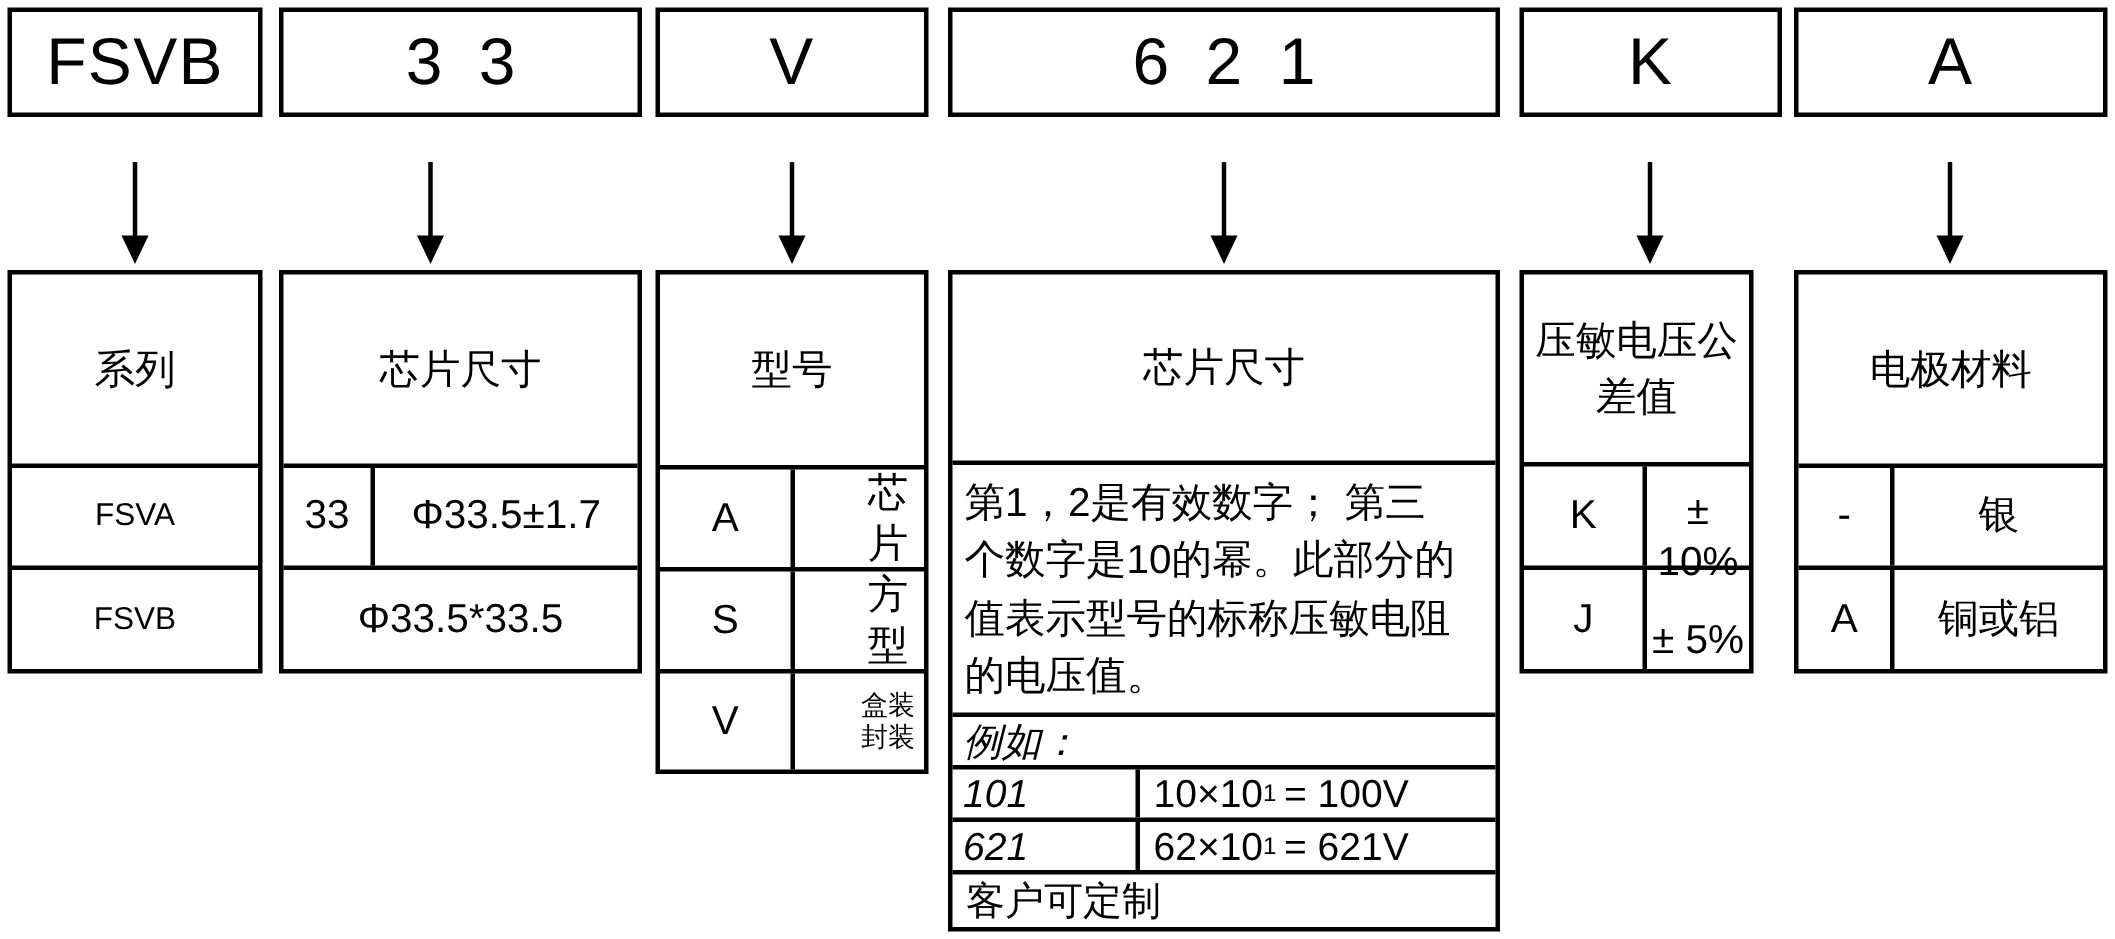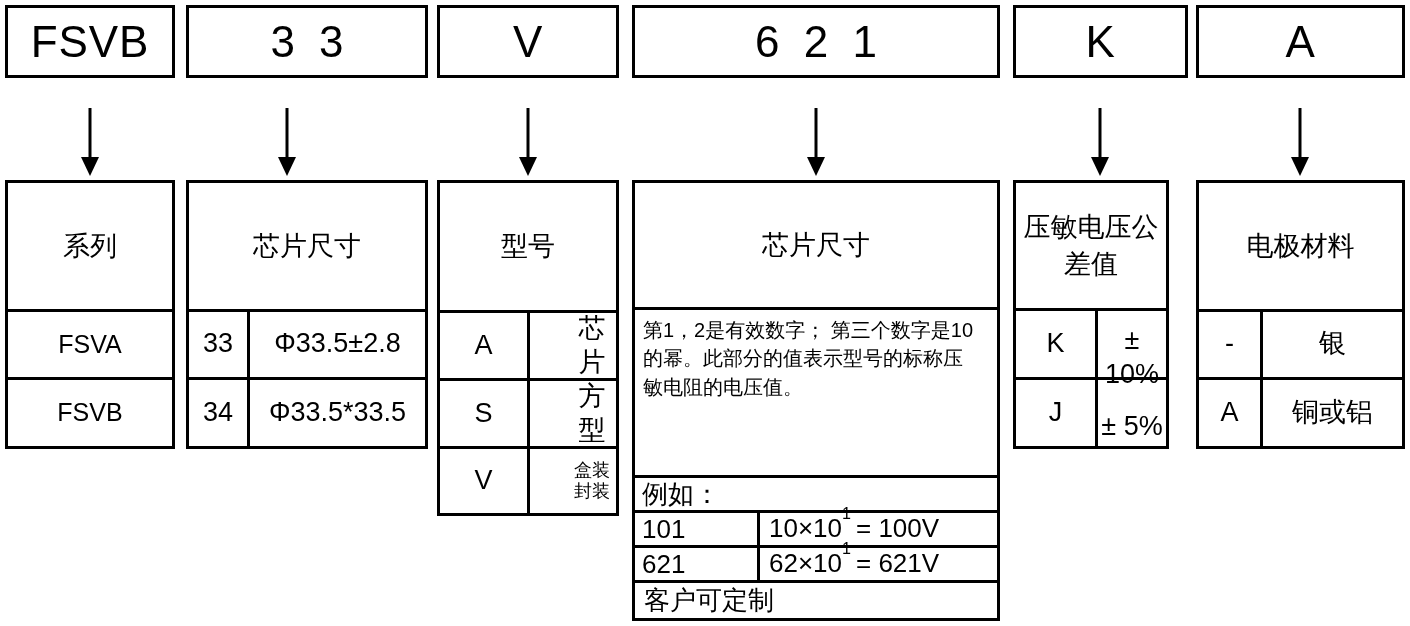--- a/index.html
+++ b/index.html
@@ -71,34 +71,34 @@
     justify-content: center;
     text-align: center;
     box-sizing: border-box;
     font-size: 27px;
     line-height: 1.25;
   }
   .cell.div-r { border-right: 3px solid #000; }
   .cell.two-line { flex-direction: column; font-size: 18px; line-height: 1.18; }
 
   
-  .series-cell { width: 100%; height: 100%; font-size: 25px; }
+  .series-cell { width: 100%; height: 100%; font-size: 21px; }
 
   
   .cs-code { width: 61px; }
   .cs-desc { flex: 1; }
 
   
   .md-code { width: 90px; }
   .md-desc { flex: 1; padding-left: 38px; }
 
   
   .vv-desc {
     padding: 6px 20px 2px 8px;
-    font-size: 20px;
+    font-size: 27px;
     line-height: 1.42;
     text-align: left;
     box-sizing: border-box;
     border-bottom: 3px solid #000;
   }
   .vv-sub { display: flex; flex-direction: column; }
   .vv-row {
     display: flex;
     border-bottom: 3px solid #000;
     box-sizing: border-box;
@@ -106,25 +106,27 @@
   }
   .vv-row:last-child { border-bottom: none; }
   .vv-c1 {
     width: 125px;
     border-right: 3px solid #000;
     display: flex;
     align-items: center;
     padding-left: 7px;
     font-size: 26px;
     box-sizing: border-box;
+    font-style: italic;
   }
   .vv-c1.nodiv { border-right: none; width: auto; }
   .vv-c2 {
     flex: 1;
     display: flex;
+    align-items: center;
     padding-left: 9px;
     font-size: 26px;
     box-sizing: border-box;
   }
   sup { font-size: 0.62em; vertical-align: super; line-height: 0; }
 
   
   .tl-code { width: 82px; }
   .tl-desc { flex: 1; margin-top: 28px; }
 
@@ -198,24 +200,23 @@
     </div>
     <div class="row" style="height:67px;">
       <div class="cell series-cell">FSVB</div>
     </div>
   </div>
 
   <div class="col" style="left:186px; top:180px; width:242px; height:269px;">
     <div class="col-head" style="height:130px;text-align:center;">芯片尺寸</div>
     <div class="row" style="height:69px;">
       <div class="cell cs-code div-r">33</div>
-      <div class="cell cs-desc">Φ33.5±2.8</div>
-    </div>
-    <div class="row" style="height:67px;">
-      <div class="cell cs-code div-r">34</div>
+      <div class="cell cs-desc">Φ33.5±1.7</div>
+    </div>
+    <div class="row" style="height:67px;">
       <div class="cell cs-desc">Φ33.5*33.5</div>
     </div>
   </div>
 
   <div class="col" style="left:437px; top:180px; width:182px; height:336px;">
     <div class="col-head" style="height:130px;">型号</div>
     <div class="row" style="height:68px;">
       <div class="cell md-code div-r">A</div>
       <div class="cell md-desc">芯片</div>
     </div>

